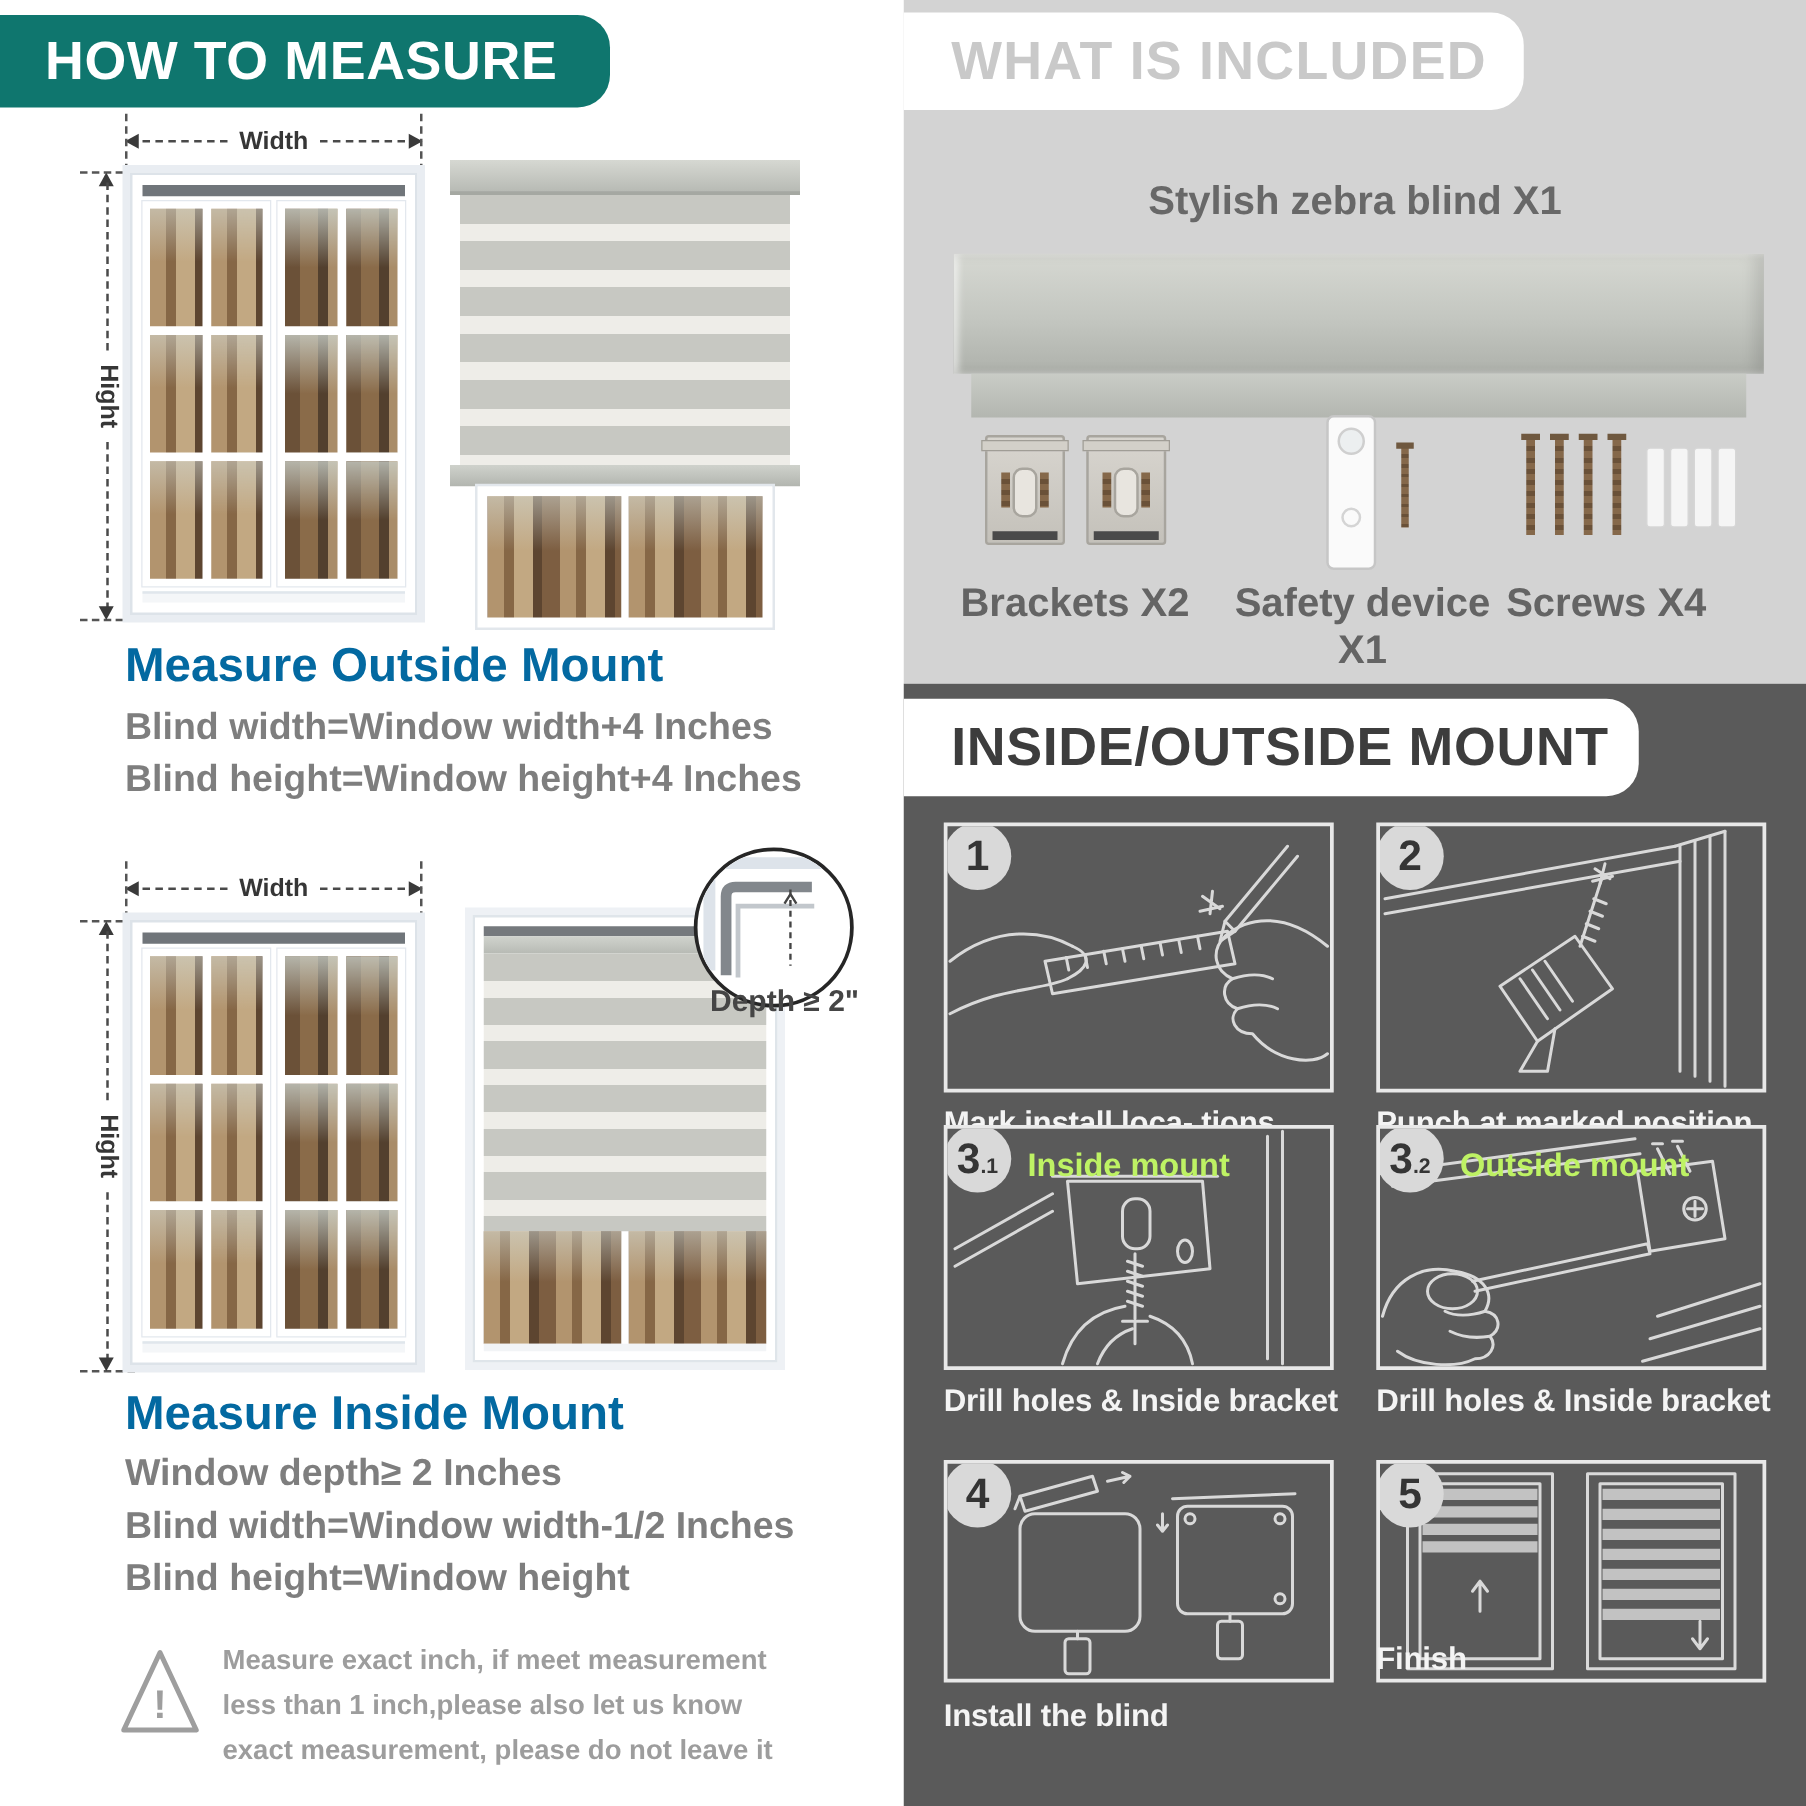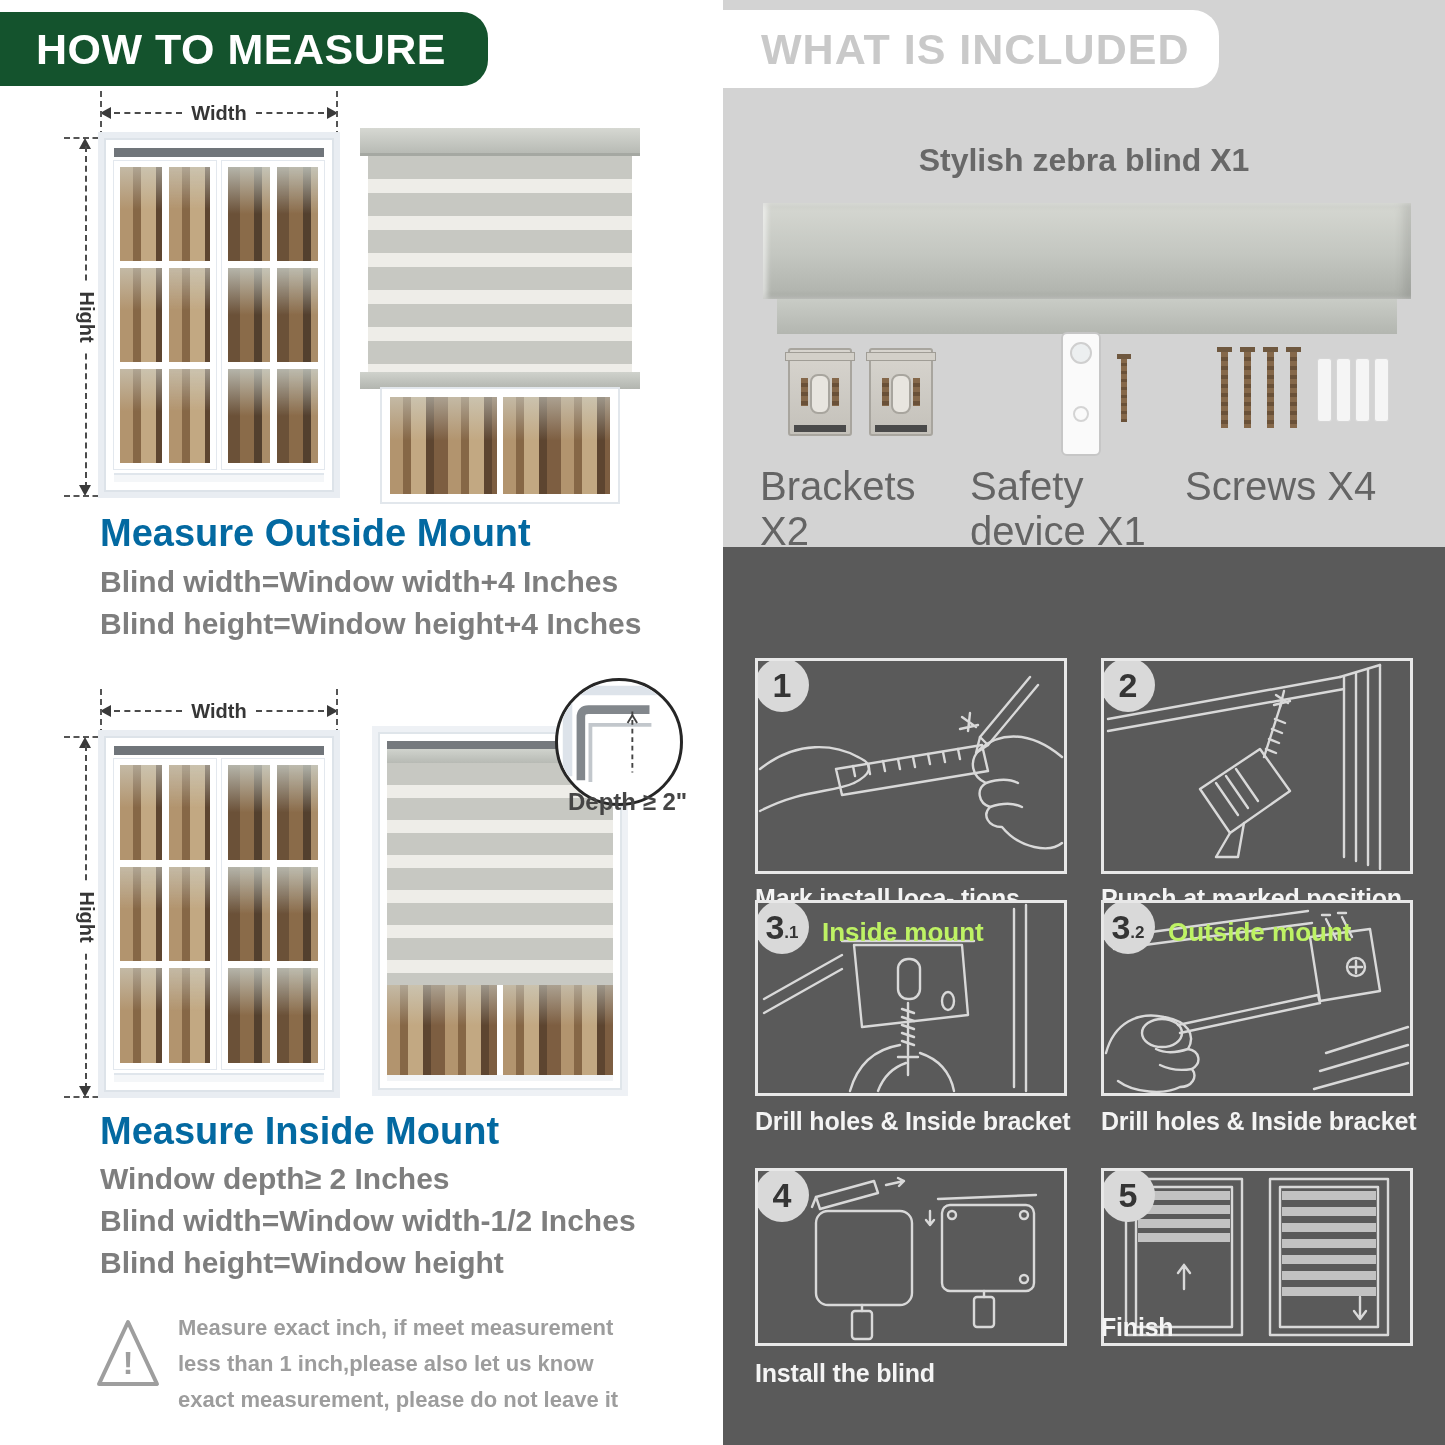--- a/index.html
+++ b/index.html
@@ -1,20 +1,20 @@
 <!DOCTYPE html>
 <html><head>
 <meta charset="utf-8">
 <style>
   html,body{margin:0;padding:0;background:#fff;}
   .page{position:relative;width:1445px;height:1445px;background:#ffffff;
         font-family:"Liberation Sans",sans-serif;overflow:hidden;}
 
   
-  .hdr-left{position:absolute;left:0;top:12px;width:488px;height:74px;background:#14532d;
+  .hdr-left{position:absolute;left:0;top:12px;width:488px;height:74px;background:#0f766e;
     border-radius:0 26px 26px 0;display:flex;align-items:center;padding-left:36px;
     box-sizing:border-box;color:#ffffff;font-size:43px;font-weight:bold;letter-spacing:.5px;}
 
   
   .dimh{position:absolute;display:flex;align-items:center;height:18px;}
   .dimh .dash{flex:1;border-top:2px dashed #4a4a4a;margin:0 3px;}
   .dimh .lbl{font-size:20px;font-weight:bold;color:#363636;padding:0 6px;}
   .arr-l{width:0;height:0;border-top:6px solid transparent;border-bottom:6px solid transparent;border-right:11px solid #3a3a3a;}
   .arr-r{width:0;height:0;border-top:6px solid transparent;border-bottom:6px solid transparent;border-left:11px solid #3a3a3a;}
   .tickv{position:absolute;width:0;border-left:2px dashed #555;height:46px;top:-13px;}
@@ -104,21 +104,21 @@
   .safety .dot{position:absolute;top:72px;left:50%;transform:translateX(-50%);width:12px;height:12px;
     border-radius:50%;border:2px solid #d4d4d4;}
   .safety-screw{position:absolute;left:398px;top:358px;width:6px;height:64px;
     background:repeating-linear-gradient(180deg,#85684a 0 5px,#6a5138 5px 8px);}
   .safety-screw:before{content:"";position:absolute;left:-4px;top:-4px;width:14px;height:5px;background:#6f583f;}
   .screw{position:absolute;width:7px;height:76px;
     background:repeating-linear-gradient(180deg,#85684a 0 5px,#6a5138 5px 9px);}
   .screw:before{content:"";position:absolute;left:-4px;top:-5px;width:15px;height:5px;background:#6f583f;}
   .anchor{position:absolute;width:13px;height:62px;background:rgba(255,255,255,.78);
     border:1px solid #d6d6d6;border-radius:3px;}
-  .pl-item-lbl{position:absolute;top:464px;font-size:40px;font-weight:normal;color:#646464;text-align:left;}
+  .pl-item-lbl{position:absolute;top:464px;font-size:32px;font-weight:bold;color:#646464;text-align:center;}
 
   
   .panel-dark{position:absolute;left:723px;top:547px;width:722px;height:898px;background:#5a5a5a;}
   .pd-hdr{position:absolute;left:0;top:12px;width:588px;height:78px;background:#ffffff;
     border-radius:0 26px 26px 0;display:flex;align-items:center;padding-left:38px;box-sizing:border-box;
     font-size:43px;font-weight:bold;color:#3d3d3d;letter-spacing:.5px;}
   .step{position:absolute;width:312px;border:3px solid #e8e8e8;box-sizing:border-box;overflow:hidden;background:#5a5a5a;}
   .badge{position:absolute;left:-3px;top:-3px;width:54px;height:54px;border-radius:50%;background:#d9d9d9;
     color:#353535;font-weight:bold;font-size:34px;display:flex;align-items:center;justify-content:center;z-index:2;}
   .badge .sub{font-size:17px;margin-top:12px;}
@@ -308,20 +308,23 @@
     <div class="anchor" style="left:613px;top:358px;"></div>
     <div class="anchor" style="left:632px;top:358px;"></div>
     <div class="anchor" style="left:651px;top:358px;"></div>
 
     <div class="pl-item-lbl" style="left:37px;width:200px;">Brackets X2</div>
     <div class="pl-item-lbl" style="left:247px;width:240px;">Safety device X1</div>
     <div class="pl-item-lbl" style="left:462px;width:200px;">Screws X4</div>
   </div>
 
   <div class="panel-dark">
+    <div class="pd-hdr">
+      <span>INSIDE/OUTSIDE MOUNT</span>
+    </div>
 
     <div class="step" style="left:32px;top:111px;height:216px;">
       <div class="badge">
         <span>1</span>
           <span class="sub"></span>
       </div>
       <svg viewBox="0 0 306 210">
           <g class="art">
         <path d="M2,108 C40,78 78,84 100,96"></path>
             <path d="M2,150 C44,128 74,132 96,122"></path>

